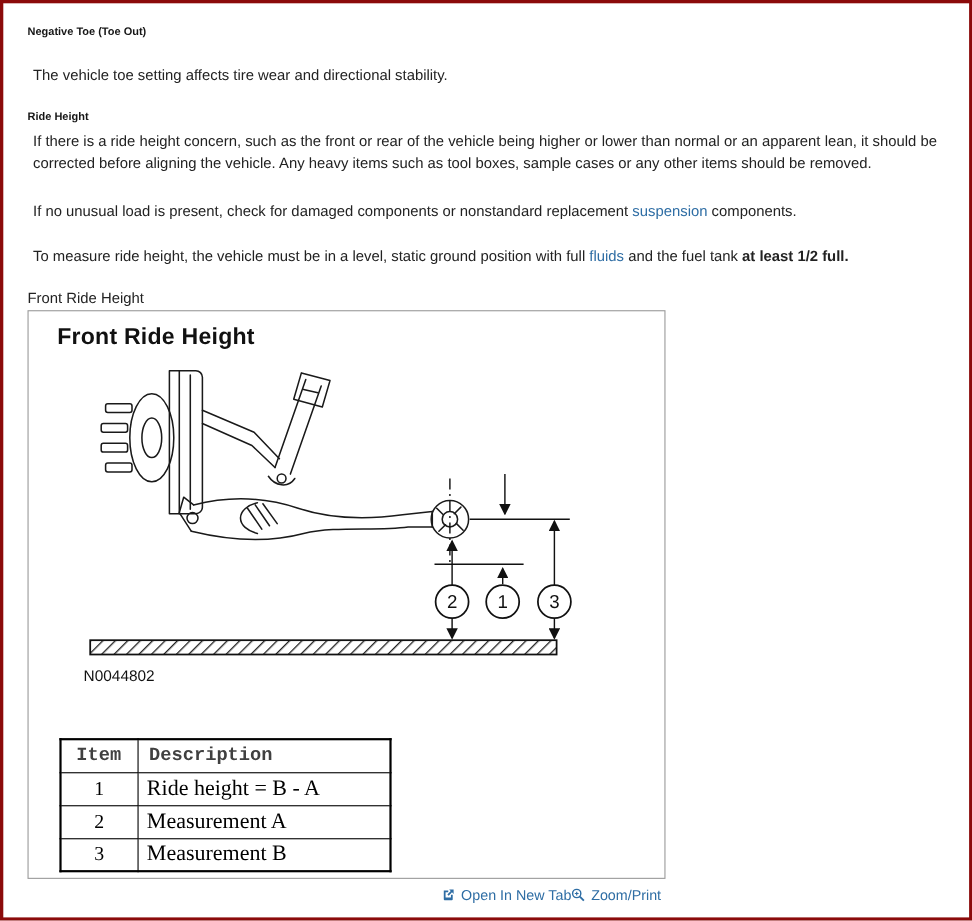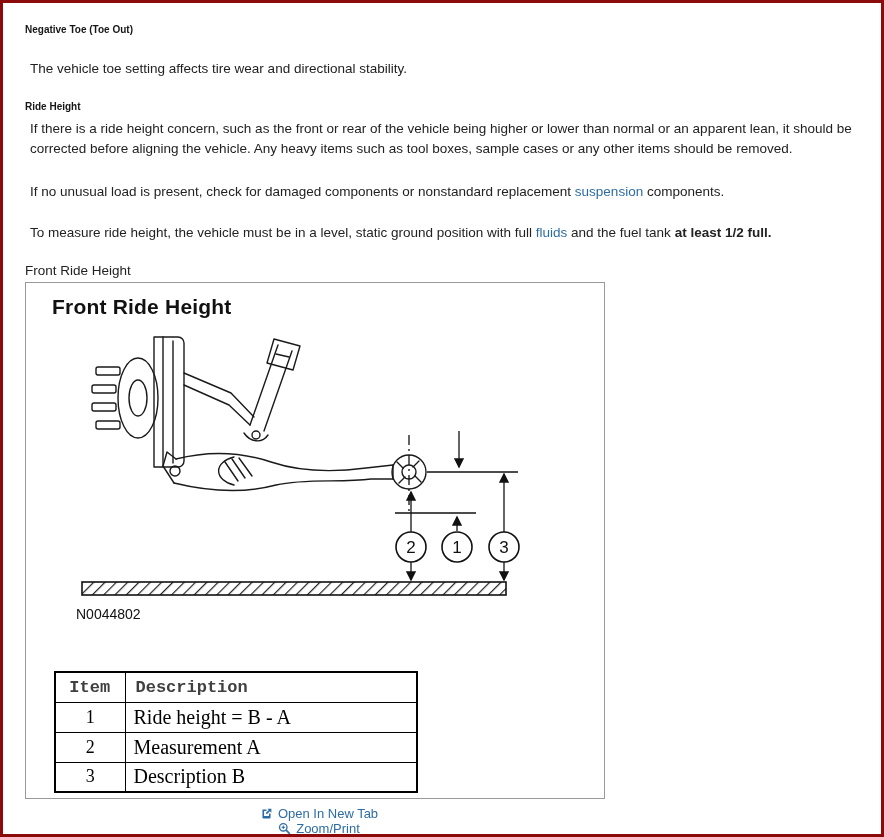--- a/index.html
+++ b/index.html
@@ -60,35 +60,34 @@
   .desc-table th, .desc-table td {
     border:1px solid #000;
     height:30px;
   }
   .desc-table th {
     font-family:Liberation Mono, monospace;
     font-size:17px; font-weight:bold; color:#404040;
     text-align:left; padding-left:10px;
   }
   .desc-table th.col-item { width:70px; text-align:center; padding-left:0; }
-  .desc-table th.col-desc { width:292px; }
+  .desc-table th.col-desc { width:230px; }
   .desc-table td.c-item {
     font-family:"Liberation Serif", serif;
     font-size:18px; text-align:center; color:#000;
   }
   .desc-table td.c-desc {
     font-family:"Liberation Serif", serif;
     font-size:20px; padding-left:8px; color:#000;
   }
 
   .figure-footer {
     width:580px;
     display:flex; justify-content:flex-end; align-items:center;
     padding:7px 4px 0 12px;
-    flex-direction:column;
   }
   .footer-link {
     display:inline-flex; align-items:center; gap:5px;
     color:var(--link, #2e6da4);
     font-size:13px; text-decoration:none; cursor:pointer;
   }
   .footer-link svg { display:block; }
 </style>
 </head>
 <body>
@@ -206,21 +205,21 @@
         <tr>
           <td class="c-item">1</td>
           <td class="c-desc">Ride height = B - A</td>
         </tr>
         <tr>
           <td class="c-item">2</td>
           <td class="c-desc">Measurement A</td>
         </tr>
         <tr>
           <td class="c-item">3</td>
-          <td class="c-desc">Description B</td>
+          <td class="c-desc">Measurement B</td>
         </tr>
       </tbody>
         </table>
     </div>
 
     <div class="figure-footer">
       <a class="footer-link" href="#">
         <span>
           <svg width="13" height="13" viewBox="0 0 16 16">
             <path d="M3 3 h5 v2 H5 v6 h6 V8 h2 v5 a1 1 0 0 1 -1 1 H4 a1 1 0 0 1 -1 -1 Z" fill="currentColor"></path>

